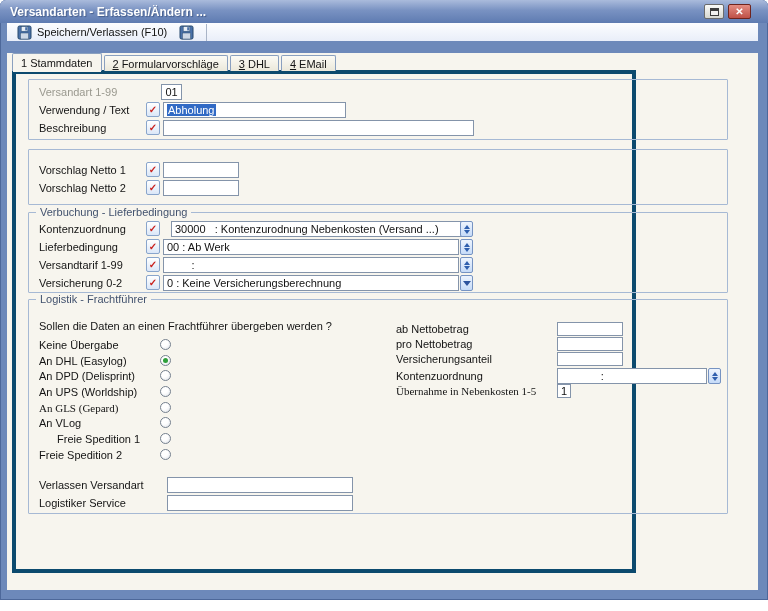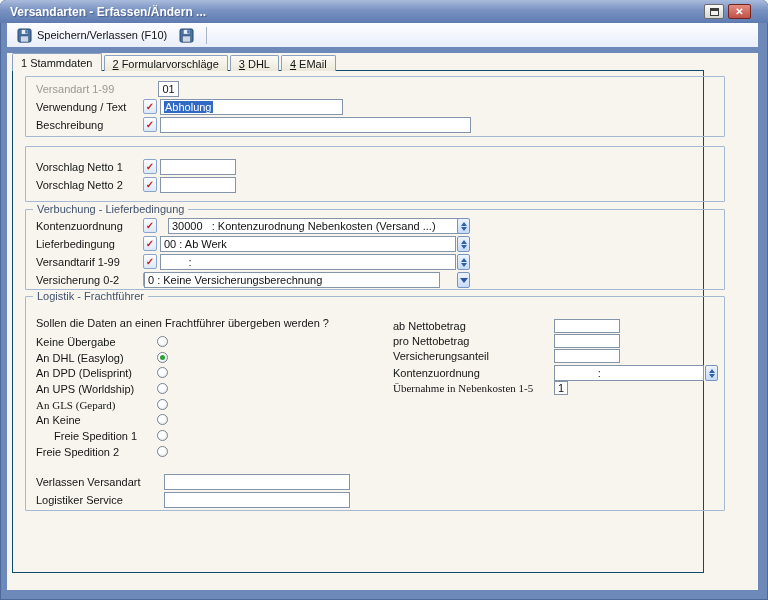--- a/index.html
+++ b/index.html
@@ -16,38 +16,38 @@
               border-radius:6px 6px 0 0; display:flex; align-items:center; padding-left:10px; }
   .title { color:#fff; font-weight:bold; font-size:12px; text-shadow:1px 1px 1px rgba(20,40,80,.45); white-space:nowrap; }
   .controls { position:absolute; right:17px; top:4px; display:flex; gap:4px; }
   .winbtn { height:15px; border-radius:2px; display:flex; align-items:center; justify-content:center; cursor:default; }
   .winbtn.restore { width:20px; background:linear-gradient(#fafaf8,#d6d7d0); border:1px solid #6b6b6b; }
   .glyph-max { width:9px; height:8px; border:1px solid #3c3c3c; border-top:3px solid #3c3c3c; background:#f2f2f0; }
   .winbtn.close { width:23px; background:linear-gradient(#e48d82,#bf5148); border:1px solid #6f241d;
                   color:#fff; font-size:10px; font-weight:bold; line-height:1; }
 
   
-  .toolbar { position:absolute; top:23px; left:7px; right:10px; height:24px;
+  .toolbar { position:absolute; top:23px; left:7px; right:10px; height:18px;
              background:linear-gradient(#fcfdff,#e9eef9); display:flex; align-items:center; padding-left:4px; }
   .tbtn { display:flex; align-items:center; gap:5px; height:20px; padding:0 5px; background:transparent;
           border:1px solid transparent; font:11px "Liberation Sans",sans-serif; color:#111; border-radius:2px; }
   .tsep { width:1px; height:17px; background:#a9b4c7; margin:0 6px; }
 
   
   .client { position:absolute; top:53px; left:7px; right:10px; bottom:10px; background:#f7f5ee; }
   .tabs { position:absolute; top:0; left:5px; display:flex; align-items:flex-end; height:18px; z-index:3; }
   .tab { height:16px; display:flex; align-items:center; padding:0 8px; font-size:11px; color:#141414;
          background:linear-gradient(#fcfbf5,#ebe8da); border:1px solid #8aa0bf; border-bottom:none;
          border-radius:2px 2px 0 0; margin-right:2px; white-space:nowrap; }
   .tab.active { height:18px; background:#f7f5ee; position:relative; }
   .tab.active::after { content:""; position:absolute; left:0; right:0; bottom:-1px; height:2px; background:#f7f5ee; }
   .tab-num { margin-right:3px; }
   .tab-num.u { text-decoration:underline; }
-  .panel { position:absolute; top:17px; left:5px; width:692px; height:503px;
-           border:1px solid #0c4a6e; background:#f7f5ee; }
+  .panel { position:absolute; top:17px; left:5px; width:624px; height:503px;
+           border:4px solid #0c4a6e; background:#f7f5ee; }
 
   
   .group { position:absolute; left:12px; width:700px; border:1px solid #a6b9d4; border-radius:1px; }
   .legend { position:absolute; top:-7px; left:7px; background:#f7f5ee; padding:0 4px; font-size:11px; color:#42526e; white-space:nowrap; }
 
   .r { position:absolute; height:16px; display:flex; align-items:center; }
   .lbl { font-size:11px; color:#141414; white-space:nowrap; }
   .dis { color:#9a998f; }
 
   .chk { position:absolute; width:14px; height:15px; border:1px solid #89a5cc; border-radius:2px;
@@ -219,21 +219,21 @@
             <span class="tu"></span>
             <span class="td"></span>
           </div>
 
         <div class="r" style="top:62px; left:10px;">
             <span class="lbl">Versicherung 0-2</span>
           </div>
         <span class="chk" style="top:62px; left:117px;">
             <span>✓</span>
           </span>
-        <div class="tb" style="top:62px; left:118px; width:296px;"><span style="white-space:pre;">0 : Keine Versicherungsberechnung</span></div>
+        <div class="tb" style="top:62px; left:134px; width:296px;"><span style="white-space:pre;">0 : Keine Versicherungsberechnung</span></div>
         <div class="drop" style="top:62px; left:431px;">
             <span class="td1"></span>
           </div>
       </div>
 
       <div class="group" style="top:225px; height:215px;">
         <span class="legend">Logistik - Frachtführer</span>
 
         <div class="r" style="top:18px; left:10px;">
             <span class="lbl">Sollen die Daten an einen Frachtführer übergeben werden ?</span>
@@ -253,21 +253,21 @@
         <span class="radio" style="top:70px; left:131px;"></span>
         <div class="r" style="top:84px; left:10px;">
             <span class="lbl">An UPS (Worldship)</span>
           </div>
         <span class="radio" style="top:86px; left:131px;"></span>
         <div class="r" style="top:100px; left:10px;font-family:Liberation Serif, serif;">
             <span class="lbl">An GLS (Gepard)</span>
           </div>
         <span class="radio" style="top:102px; left:131px;"></span>
         <div class="r" style="top:115px; left:10px;">
-            <span class="lbl">An Keine</span>
+            <span class="lbl">An VLog</span>
           </div>
         <span class="radio" style="top:117px; left:131px;"></span>
         <div class="r" style="top:131px; left:10px;padding-left:18px;">
             <span class="lbl">Freie Spedition 1</span>
           </div>
         <span class="radio" style="top:133px; left:131px;"></span>
         <div class="r" style="top:147px; left:10px;">
             <span class="lbl">Freie Spedition 2</span>
           </div>
         <span class="radio" style="top:149px; left:131px;"></span>

